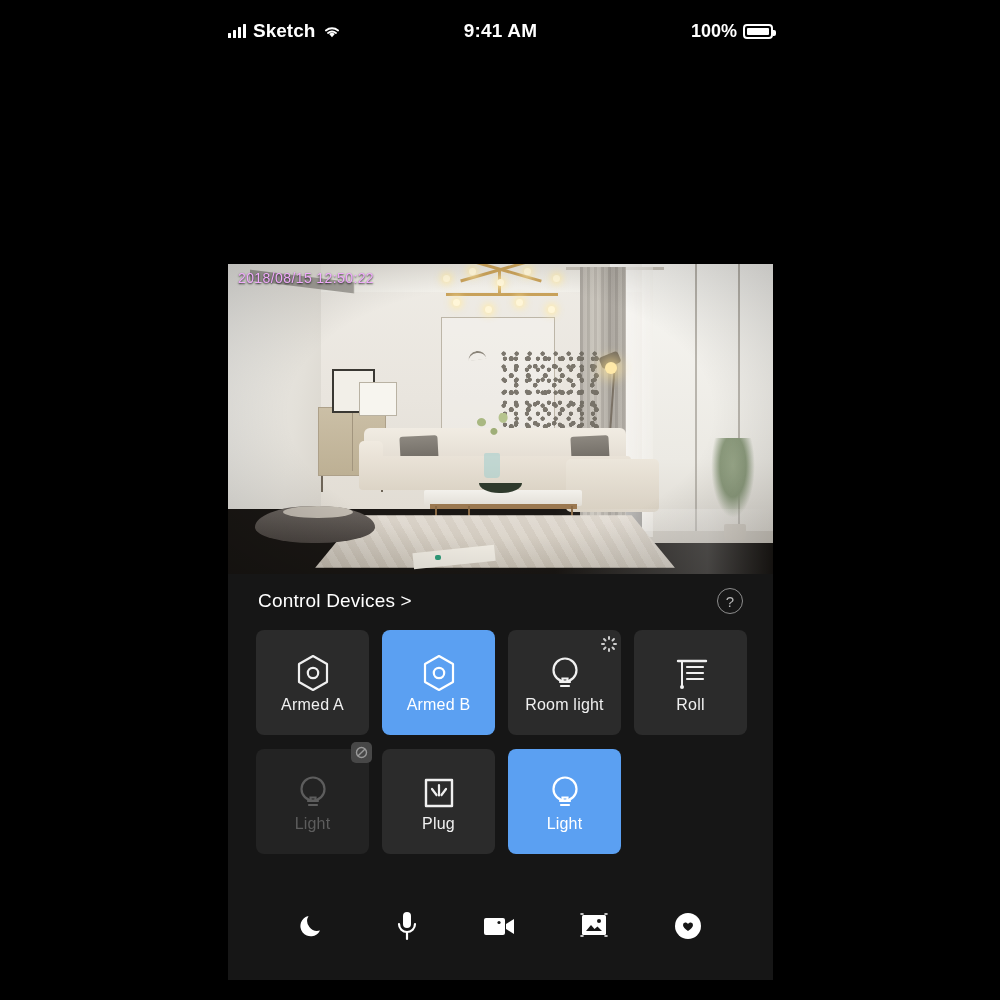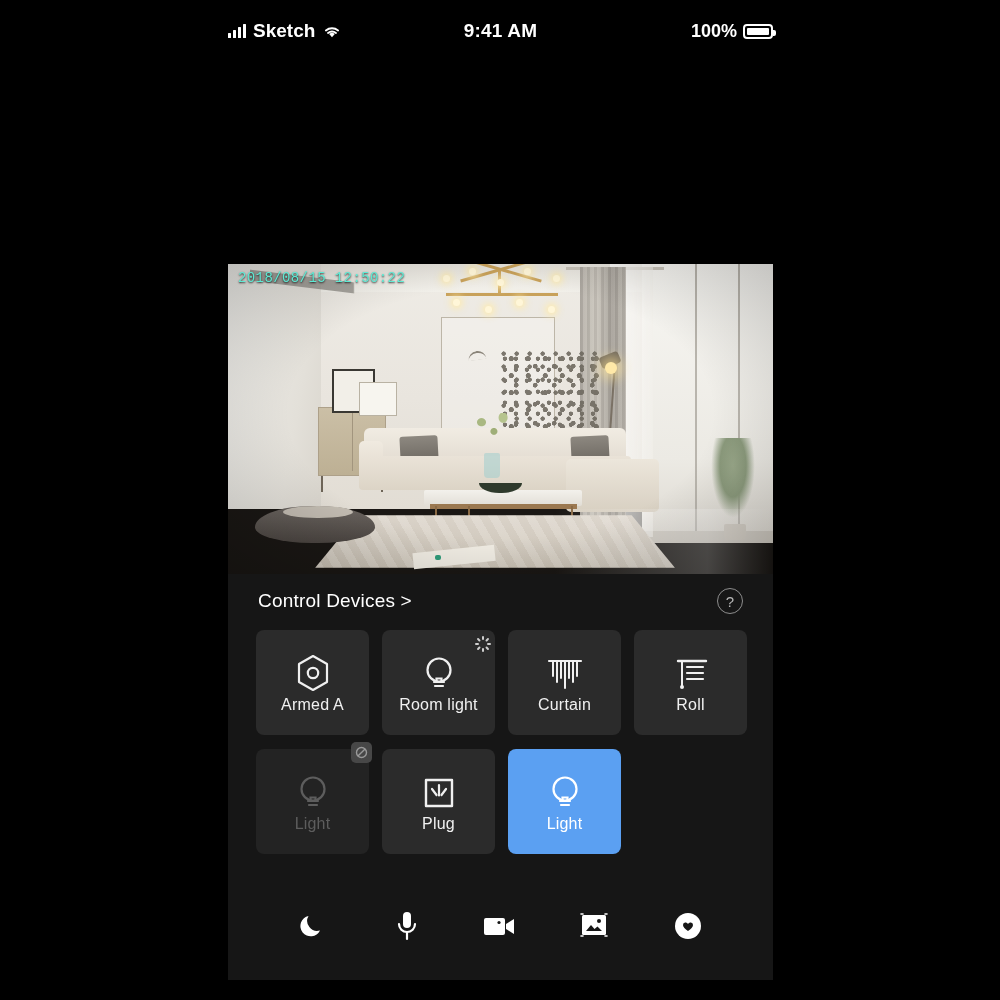--- a/index.html
+++ b/index.html
@@ -198,23 +198,23 @@
   .beanbag-top{ position:absolute; left:10%; bottom:18%; width:13%; height:4%;
     background:#cdc6bb; border-radius:50%; opacity:.9; }
   .paper{ position:absolute; left:34%; bottom:3%; width:15%; height:5%;
     background:#f0ece3; transform:rotate(-6deg); }
   .paper-dot{ position:absolute; left:38%; bottom:4.6%; width:6px; height:5px;
     background:#2f9c7a; border-radius:2px; }
 
   .vignette{ position:absolute; inset:0;
     background:radial-gradient(ellipse at 50% 48%,rgba(0,0,0,0) 55%,rgba(0,0,0,.22) 100%); }
   .timestamp{
-    position:absolute; left:10px; top:6px; color:#5eead4; font-size:14px;
+    position:absolute; left:10px; top:6px; color:#f0abfc; font-size:14px;
     letter-spacing:.4px; text-shadow:0 1px 2px rgba(0,0,0,.85);
-    font-family:Liberation Mono, monospace;
+    font-family:Liberation Sans, sans-serif;
   }
 
   
   .panel{
     position:absolute; left:228px; top:574px; width:545px; height:406px;
     background:#161616;
   }
   .panel-head{
     position:absolute; left:0; top:16px; width:100%; height:34px;
   }
@@ -382,20 +382,29 @@
       <div class="tile">
         <div class="tile-icon">
           <svg width="34" height="38" viewBox="0 0 34 38">
             <path d="M17 2 31 10v18L17 36 3 28V10z" fill="none" stroke="currentColor" stroke-width="2.2" stroke-linejoin="round"></path>
             <circle cx="17" cy="19" r="5.2" fill="none" stroke="currentColor" stroke-width="2.2"></circle>
           </svg>
         </div>
         <div class="tile-label">Armed A</div>
       </div>
 
+      <div class="tile active">
+        <div class="tile-icon">
+          <svg width="34" height="38" viewBox="0 0 34 38">
+            <path d="M17 2 31 10v18L17 36 3 28V10z" fill="none" stroke="currentColor" stroke-width="2.2" stroke-linejoin="round"></path>
+            <circle cx="17" cy="19" r="5.2" fill="none" stroke="currentColor" stroke-width="2.2"></circle>
+          </svg>
+        </div>
+        <div class="tile-label">Armed B</div>
+      </div>
 
       <div class="tile">
         <div class="spinner">
           <i style="transform:rotate(0deg)"></i>
             <i style="transform:rotate(45deg)"></i>
           <i style="transform:rotate(90deg)"></i>
             <i style="transform:rotate(135deg)"></i>
           <i style="transform:rotate(180deg)"></i>
             <i style="transform:rotate(225deg)"></i>
           <i style="transform:rotate(270deg)"></i>
@@ -404,30 +413,20 @@
         <div class="tile-icon">
           <svg width="32" height="38" viewBox="0 0 32 38">
             <circle cx="16" cy="16" r="11.5" fill="none" stroke="currentColor" stroke-width="2.2"></circle>
             <path d="M11 28h10M12 32h8" stroke="currentColor" stroke-width="2.2" stroke-linecap="round"></path>
             <path d="M13.5 27.5v-3h5v3" fill="none" stroke="currentColor" stroke-width="2.2"></path>
           </svg>
         </div>
         <div class="tile-label">Room light</div>
       </div>
 
-      <div class="tile">
-        <div class="tile-icon">
-          <svg width="36" height="36" viewBox="0 0 36 36">
-            <path d="M2 5h32" stroke="currentColor" stroke-width="2.2" stroke-linecap="round"></path>
-            <path d="M6 6v14M10 6v20M14 6v16M22 6v16M26 6v20M30 6v14" stroke="currentColor" stroke-width="2" stroke-linecap="round"></path>
-            <path d="M18 6v26" stroke="currentColor" stroke-width="2" stroke-linecap="round"></path>
-          </svg>
-        </div>
-        <div class="tile-label">Curtain</div>
-      </div>
 
       <div class="tile">
         <div class="tile-icon">
           <svg width="36" height="36" viewBox="0 0 36 36">
             <path d="M5 5h28" stroke="currentColor" stroke-width="2.4" stroke-linecap="round"></path>
             <path d="M9 6v24" stroke="currentColor" stroke-width="2" stroke-linecap="round"></path>
             <circle cx="9" cy="31" r="2" fill="currentColor"></circle>
             <path d="M14 11h16M14 17h16M14 23h16" stroke="currentColor" stroke-width="2.2" stroke-linecap="round"></path>
           </svg>
         </div>

